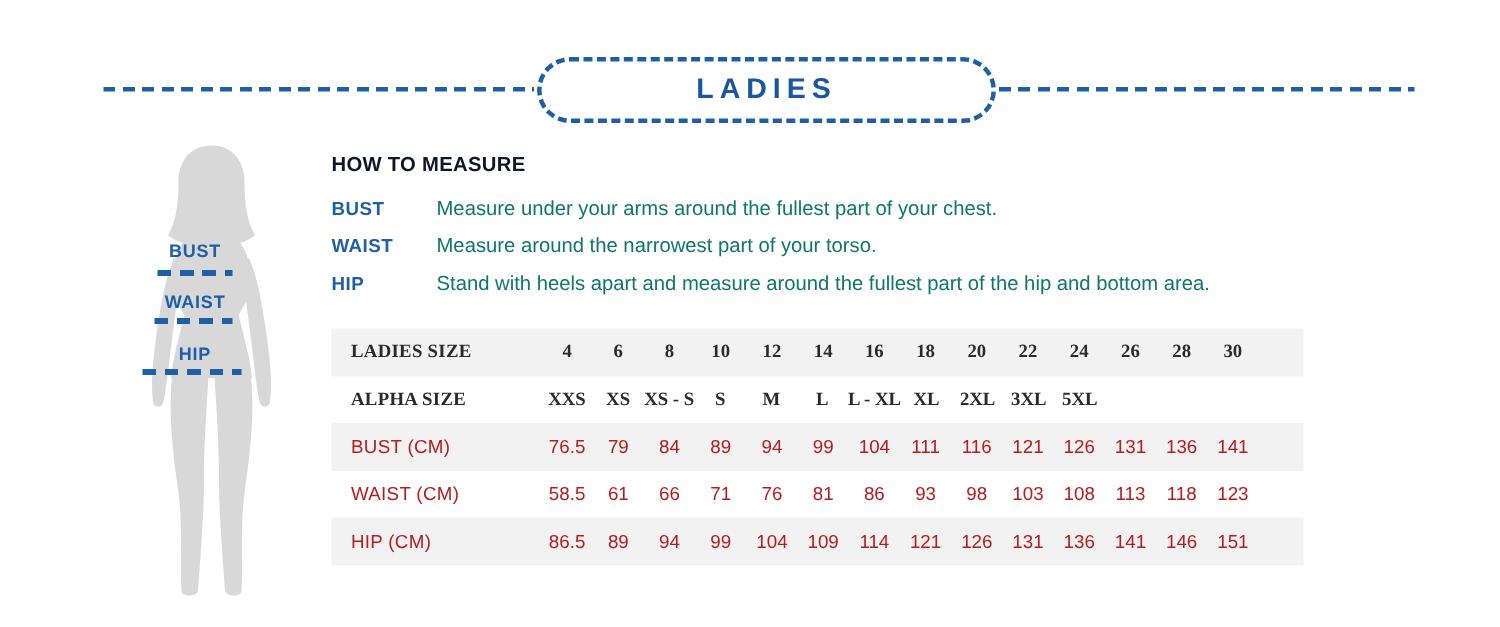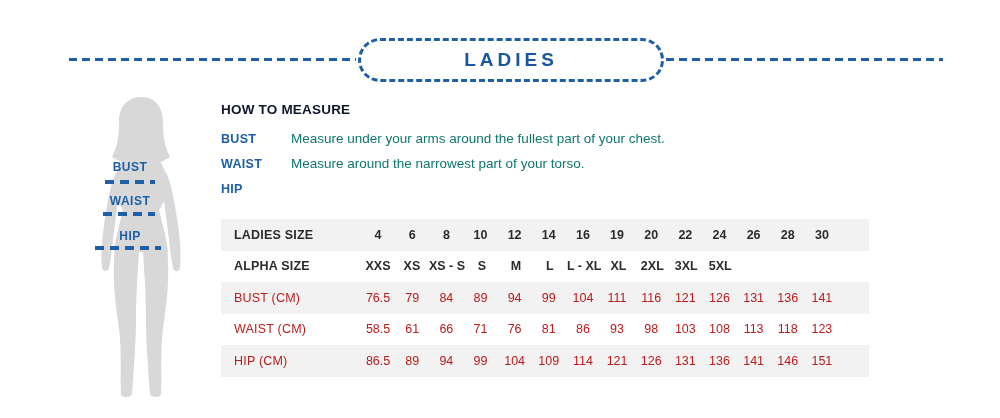--- a/index.html
+++ b/index.html
@@ -31,21 +31,21 @@
   .htm{position:absolute;left:185px;top:102px;width:700px;}
   .htm-title{font-size:13.5px;font-weight:bold;color:#0f172a;letter-spacing:.2px;margin:0 0 9px 0;}
   .htm-row{display:flex;height:25px;align-items:center;}
   .htm-label{flex:0 0 70px;color:#1e5fa5;font-weight:bold;font-size:12.5px;letter-spacing:.3px;}
   .htm-text{color:#0f766e;font-size:13.5px;}
 
   
   .size-table{position:absolute;left:185px;top:219px;width:648px;}
   .t-row{display:flex;align-items:center;height:31.5px;font-size:12.5px;color:#b91c1c;}
   .t-row.shaded{background:#f2f2f2;}
-  .t-row.bold{font-weight:bold;color:#2b2b2b;}
+  .t-row.bold{font-weight:bold;color:#2b2b2b;font-family:Liberation Serif, serif;}
   .t-label{flex:0 0 127px;padding-left:13px;letter-spacing:.2px;}
   .t-cell{flex:1 1 0;text-align:center;white-space:nowrap;}
   .t-end{flex:0 0 30px;}
 </style>
 </head>
 <body>
 
 <div class="page">
 
   <div class="dash-line dash-left"></div>
@@ -80,35 +80,36 @@
         <div class="htm-row">
           <div class="htm-label">BUST</div>
           <div class="htm-text">Measure under your arms around the fullest part of your chest.</div>
         </div>
         <div class="htm-row">
           <div class="htm-label">WAIST</div>
           <div class="htm-text">Measure around the narrowest part of your torso.</div>
         </div>
         <div class="htm-row">
           <div class="htm-label">HIP</div>
+          <div class="htm-text">Stand with heels apart and measure around the fullest part of the hip and bottom area.</div>
         </div>
       </div>
   </div>
 
   <div class="size-table">
       <div class="t-row shaded bold">
         <div class="t-label">LADIES SIZE</div>
         <div class="t-cell">4</div>
         <div class="t-cell">6</div>
         <div class="t-cell">8</div>
         <div class="t-cell">10</div>
         <div class="t-cell">12</div>
         <div class="t-cell">14</div>
         <div class="t-cell">16</div>
-        <div class="t-cell">19</div>
+        <div class="t-cell">18</div>
         <div class="t-cell">20</div>
         <div class="t-cell">22</div>
         <div class="t-cell">24</div>
         <div class="t-cell">26</div>
         <div class="t-cell">28</div>
         <div class="t-cell">30</div>
         <div class="t-end"></div>
       </div>
       <div class="t-row bold">
         <div class="t-label">ALPHA SIZE</div>

